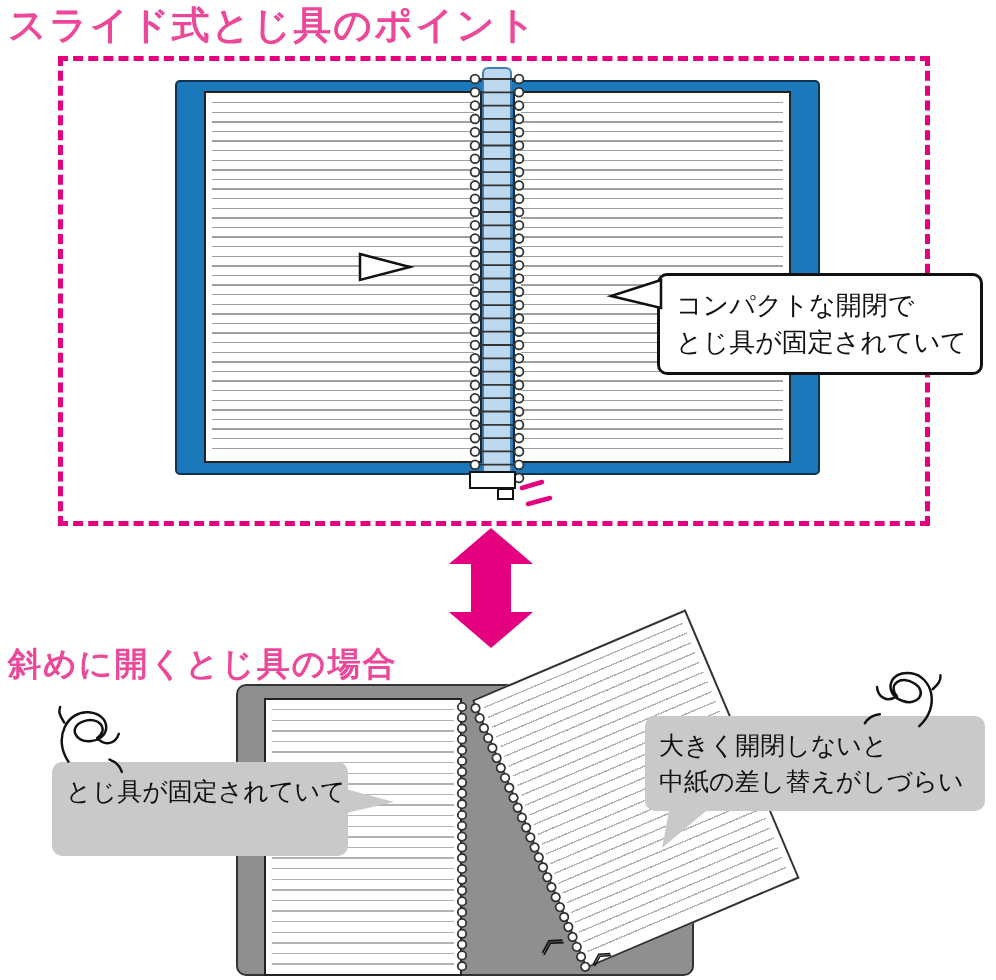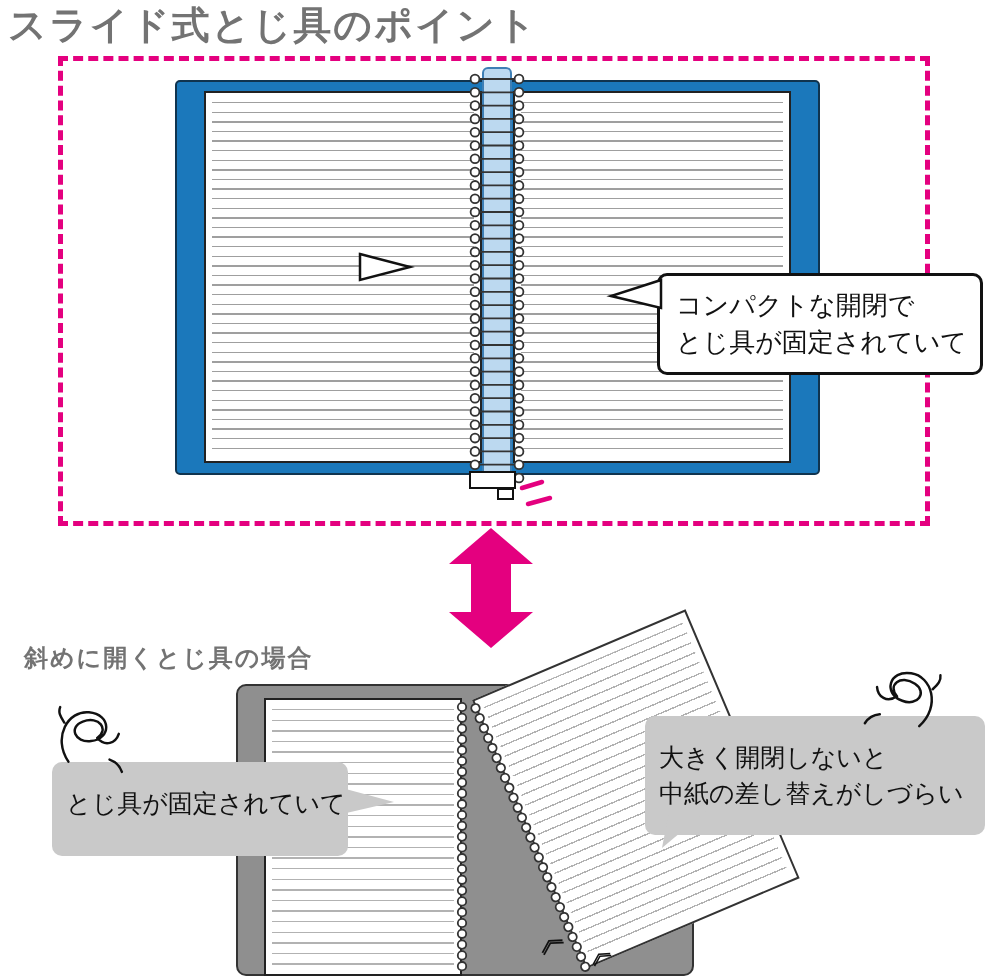--- a/index.html
+++ b/index.html
@@ -1,22 +1,22 @@
 <!DOCTYPE html>
 <html style="--accent-pink: #e4007f; --cover-blue: #1b78bb; --binding-fill: #bcd9f0; --binding-stroke: #3e7fb5; --binder-gray: #8f8f8f; --bubble-gray: #c9c9c9;"><head>
 <meta charset="utf-8">
 <style>
   *{margin:0;padding:0;box-sizing:border-box}
   html,body{background:#fff}
   body{font-family:"Liberation Sans",sans-serif;color:#111}
   .canvas{position:relative;width:996px;height:980px;background:#fff;overflow:hidden}
 
-  .title{position:absolute;font-weight:800;color:#737373;letter-spacing:2px;white-space:nowrap}
+  .title{position:absolute;font-weight:800;color:#ec4899;letter-spacing:2px;white-space:nowrap}
   .title.main{left:8px;top:0;font-size:38px}
-  .title.second{left:24px;top:642px;font-size:24px}
+  .title.second{left:8px;top:642px;font-size:33px}
 
   .dashed-panel{position:absolute;left:58px;top:56px;width:872px;height:470px;
     border:5px dashed var(--accent-pink,#e4007f);z-index:0}
 
   .cover-blue{position:absolute;left:175px;top:80px;width:645px;height:395px;
     background:var(--cover-blue,#1b78bb);border:2px solid #10344f;border-radius:5px;z-index:1}
 
   .page{position:absolute;background:#fff;border:2px solid #222;z-index:2}
   .ruled{position:absolute;left:6px;right:6px;top:9px;bottom:7px;
     background:repeating-linear-gradient(to bottom,#9f9f9f 0,#9f9f9f 1.4px,transparent 1.4px,transparent 9.6px)}
@@ -28,21 +28,21 @@
   .ring-circle{fill:#fff;stroke:#333;stroke-width:1.8}
 
   .slider{position:absolute;left:469px;top:471px;width:47px;height:18px;background:#fff;border:2.5px solid #111;z-index:4}
   .slider-tab{position:absolute;left:497px;top:488px;width:17px;height:12px;background:#fff;border:2.5px solid #111;z-index:4}
   .pinkline{stroke:var(--accent-pink,#e4007f);stroke-width:4.5;stroke-linecap:round}
 
   .bubble{position:absolute;border-radius:10px;padding:11px 16px;font-size:26px;line-height:1.42;
     font-weight:500;z-index:6}
   .bubble span{display:block;white-space:nowrap}
   .bubble.white{background:#fff;border:3px solid #111}
-  .bubble.gray{background:var(--bubble-gray,#c9c9c9);font-size:25px;padding:24px 14px}
+  .bubble.gray{background:var(--bubble-gray,#c9c9c9);font-size:25px;padding:12px 14px}
   .tail{position:absolute;z-index:7;overflow:visible}
   .tail-white{fill:#fff;stroke:#111;stroke-width:2.5}
   .tail-gray{fill:var(--bubble-gray,#c9c9c9)}
 
   .arrow-poly{fill:var(--accent-pink,#e4007f)}
 
   .binder-gray{position:absolute;left:236px;top:684px;width:458px;height:292px;
     background:var(--binder-gray,#8f8f8f);border:2px solid #333;border-radius:10px;z-index:0}
   .tilted{position:absolute;left:472px;top:700px;width:232px;height:292px;
     transform-origin:0 0;transform:rotate(-23deg);z-index:3}

